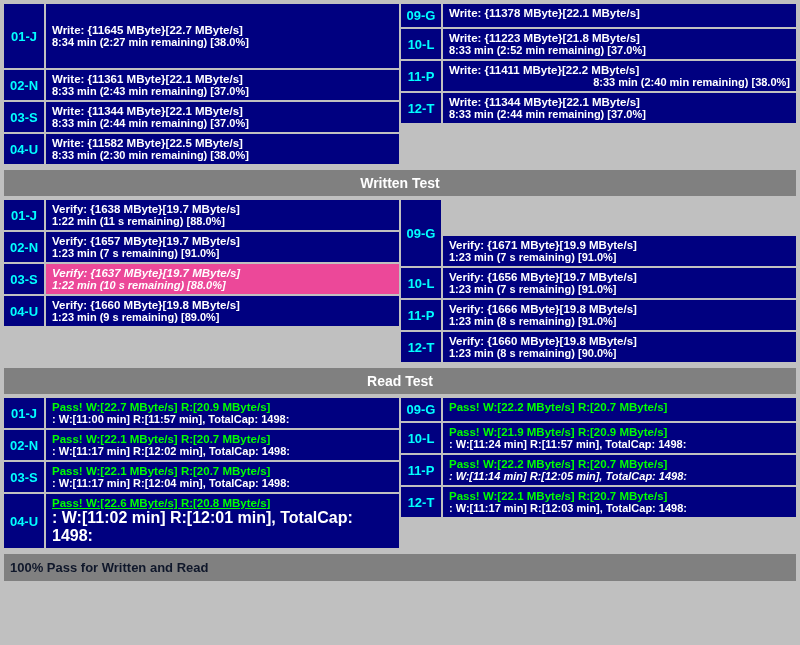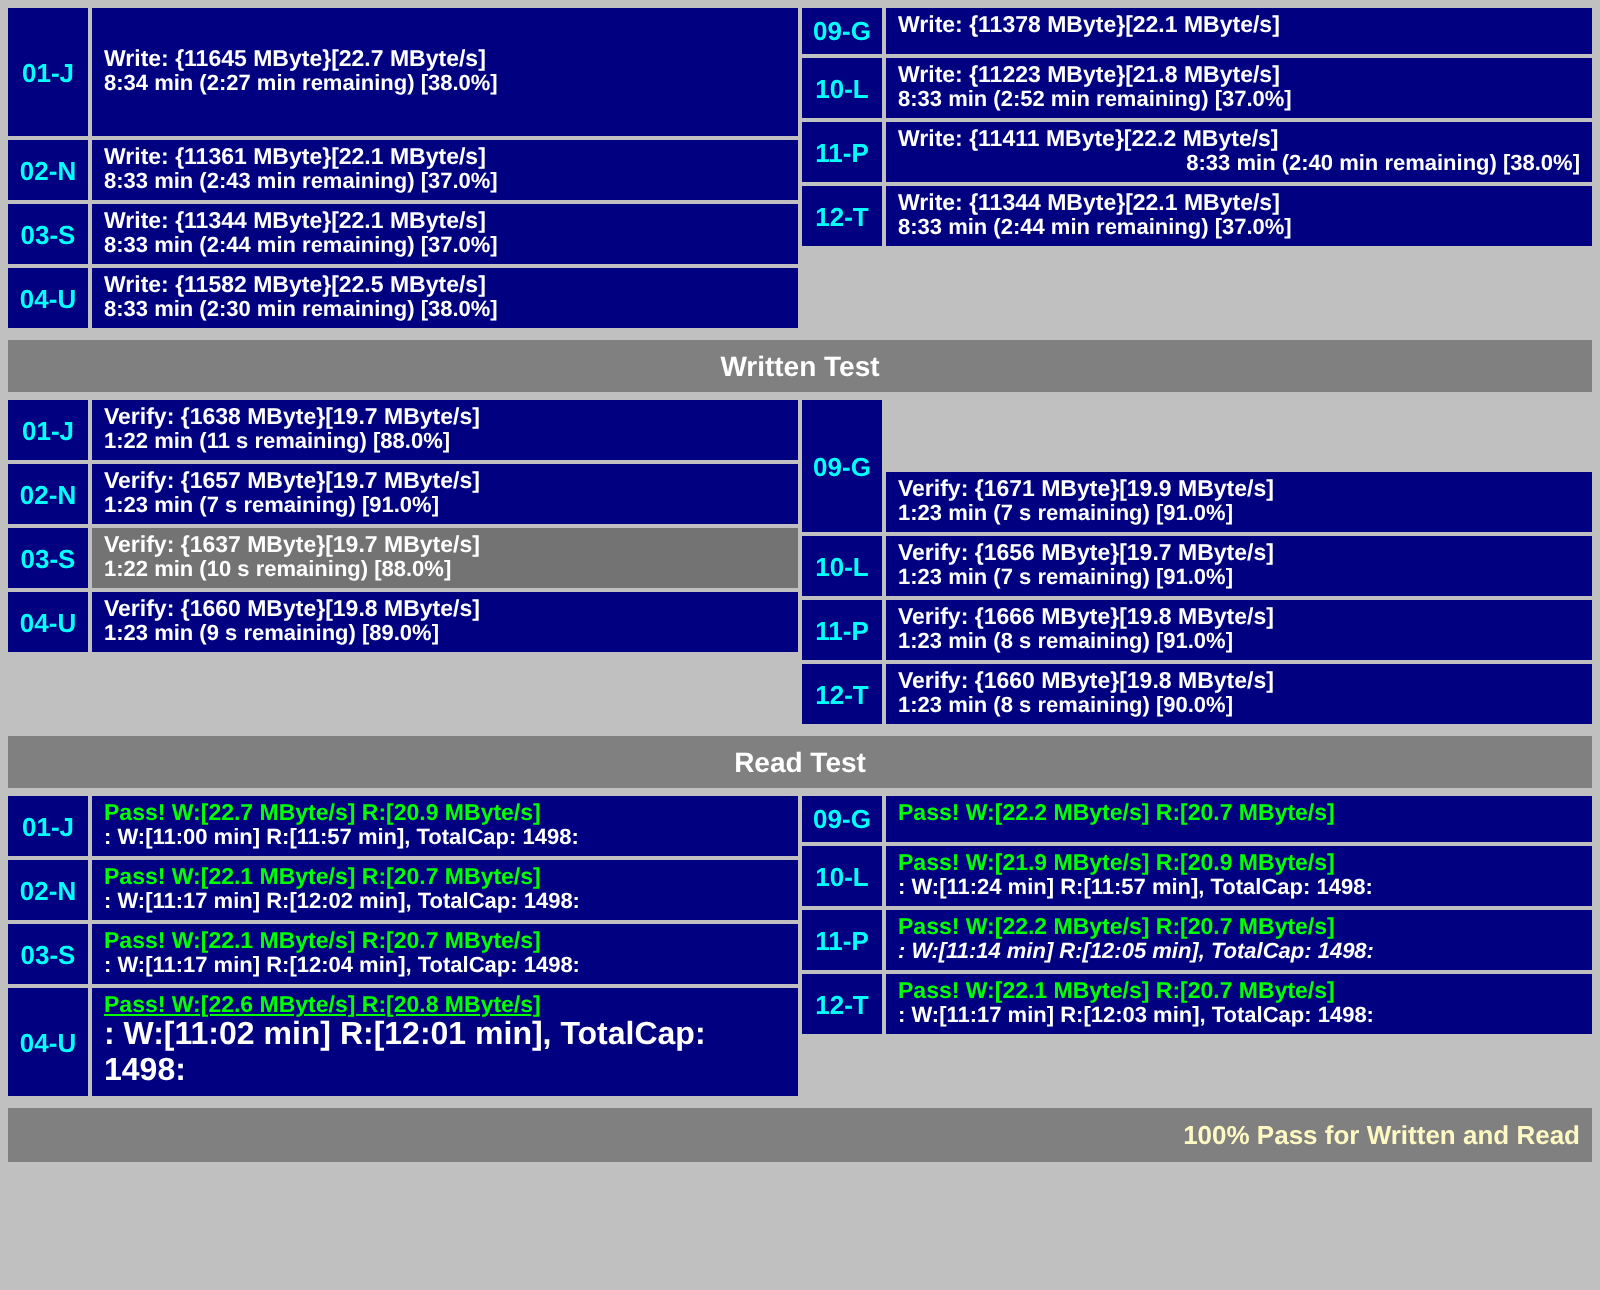--- a/index.html
+++ b/index.html
@@ -26,23 +26,23 @@
       font-weight: bold;
       padding: 5px;
       margin: 4px 0;
     }
     .full-grid {
       display: grid;
       grid-template-columns: 1fr 1fr;
       gap: 2px;
     }
     .bottom-status {
-      text-align: right;
+      text-align: left;
       background: #808080;
-      color: #fef9c3;
+      color: #0f172a;
       font-size: 13px;
       font-weight: bold;
       padding: 6px;
       margin-top: 4px;
     }
   </style>
 </head>
 <body>
 
 <div class="main-container">
@@ -132,21 +132,21 @@
             </div>
             <div style="display: grid; grid-template-columns: 40px 1fr; gap: 2px; margin-bottom: 2px;">
               <div style="background: rgb(0, 0, 128); color: rgb(0, 255, 255); font-weight: bold; font-size: 13px; display: flex; align-items: center; justify-content: center; padding: 4px; font-family: Arial, sans-serif;">02-N</div>
               <div style="background: rgb(0, 0, 128); color: rgb(255, 255, 255); padding: 3px 6px; font-size: 11px; font-weight: bold; font-family: Arial, sans-serif;">
                 <div style="color: rgb(255, 255, 255); font-size: 11.5px;">Verify: {1657 MByte}[19.7 MByte/s]</div>
                 <div style="color: rgb(255, 255, 255); font-size: 11px;">1:23 min (7 s remaining)   [91.0%]</div>
               </div>
             </div>
             <div style="display: grid; grid-template-columns: 40px 1fr; gap: 2px; margin-bottom: 2px;">
               <div style="background: rgb(0, 0, 128); color: rgb(0, 255, 255); font-weight: bold; font-size: 13px; display: flex; align-items: center; justify-content: center; padding: 4px; font-family: Arial, sans-serif;">03-S</div>
-              <div style="background: #737373; color: rgb(255, 255, 255); padding: 3px 6px; font-size: 11px; font-weight: bold; font-family: Arial, sans-serif;">
+              <div style="background: #ec4899; color: rgb(255, 255, 255); padding: 3px 6px; font-size: 11px; font-weight: bold; font-family: Arial, sans-serif; font-style: italic;">
                 <div style="color: rgb(255, 255, 255); font-size: 11.5px;">Verify: {1637 MByte}[19.7 MByte/s]</div>
                 <div style="color: rgb(255, 255, 255); font-size: 11px;">1:22 min (10 s remaining)   [88.0%]</div>
               </div>
             </div>
             <div style="display: grid; grid-template-columns: 40px 1fr; gap: 2px; margin-bottom: 2px;">
               <div style="background: rgb(0, 0, 128); color: rgb(0, 255, 255); font-weight: bold; font-size: 13px; display: flex; align-items: center; justify-content: center; padding: 4px; font-family: Arial, sans-serif;">04-U</div>
               <div style="background: rgb(0, 0, 128); color: rgb(255, 255, 255); padding: 3px 6px; font-size: 11px; font-weight: bold; font-family: Arial, sans-serif;">
                 <div style="color: rgb(255, 255, 255); font-size: 11.5px;">Verify: {1660 MByte}[19.8 MByte/s]</div>
                 <div style="color: rgb(255, 255, 255); font-size: 11px;">1:23 min (9 s remaining)   [89.0%]</div>
               </div>

